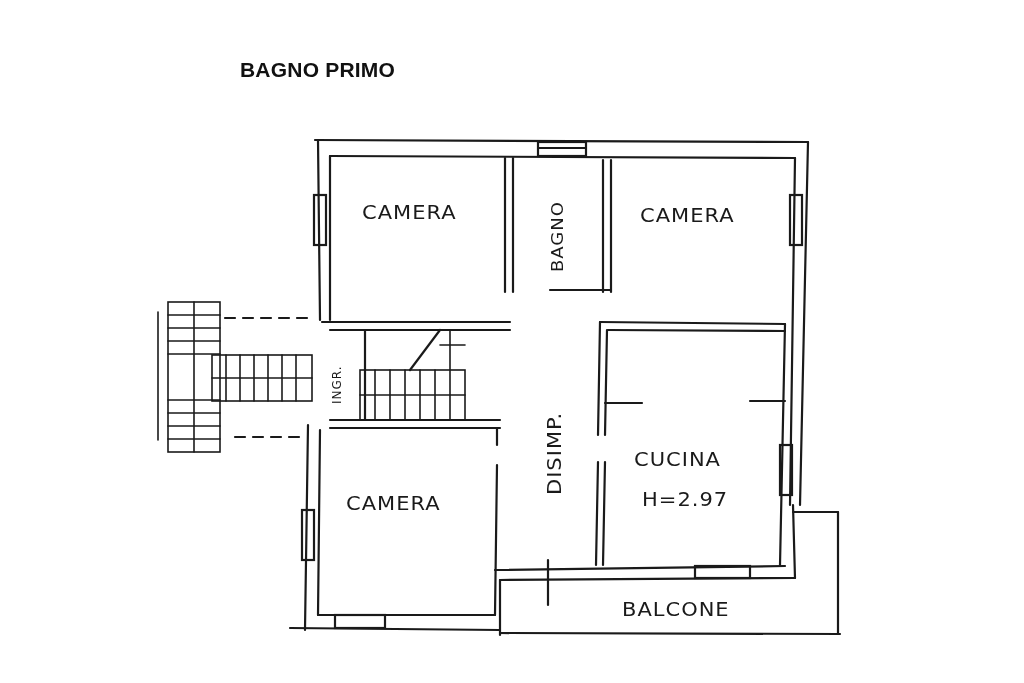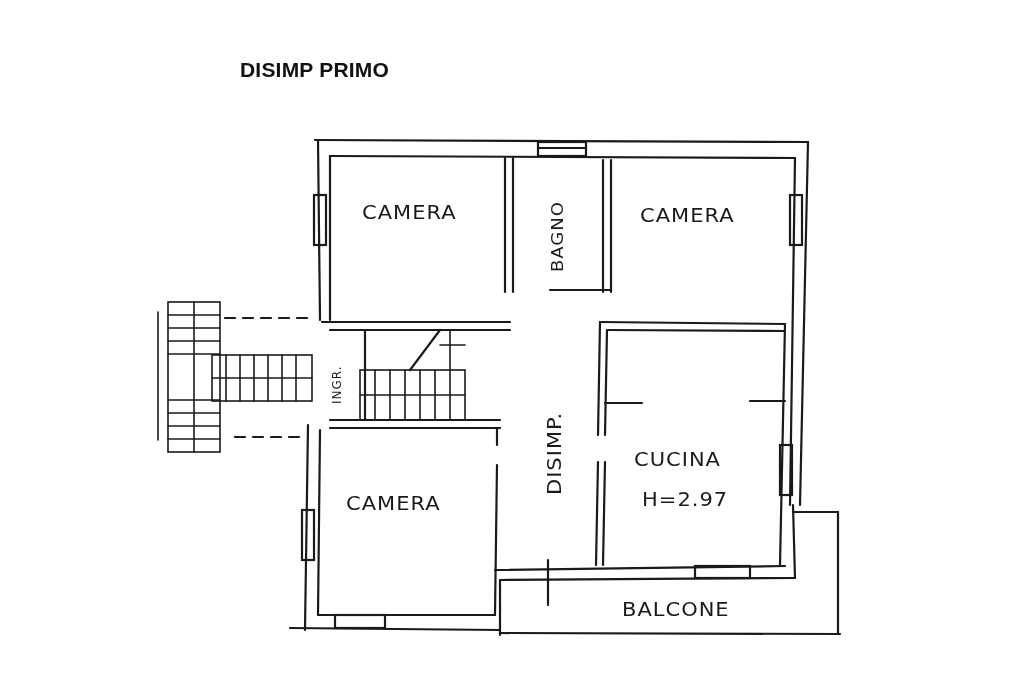--- a/index.html
+++ b/index.html
@@ -13,21 +13,21 @@
   .lbl {
     position: absolute; font-family: "DejaVu Sans", sans-serif;
     font-size: 21px; color: #1a1a1a; letter-spacing: 1px; white-space: nowrap;
     transform: scaleY(0.9);
   }
   .vert { transform-origin: left top; }
 </style>
 </head>
 <body>
 
-<div class="title">DISIMP PRIMO</div>
+<div class="title">BAGNO PRIMO</div>
 
 <svg class="plan" width="1024" height="683" viewBox="0 0 1024 683">
   <g stroke="#1a1a1a" stroke-width="2.2" fill="none" stroke-linecap="round">
 
     <line x1="315" y1="140" x2="808" y2="142"></line>
     <line x1="330" y1="156" x2="795" y2="158"></line>
     <line x1="318" y1="140" x2="320" y2="320"></line>
     <line x1="330" y1="156" x2="330" y2="320"></line>
     <line x1="808" y1="142" x2="800" y2="505"></line>
     <line x1="795" y1="158" x2="790" y2="505"></line>

